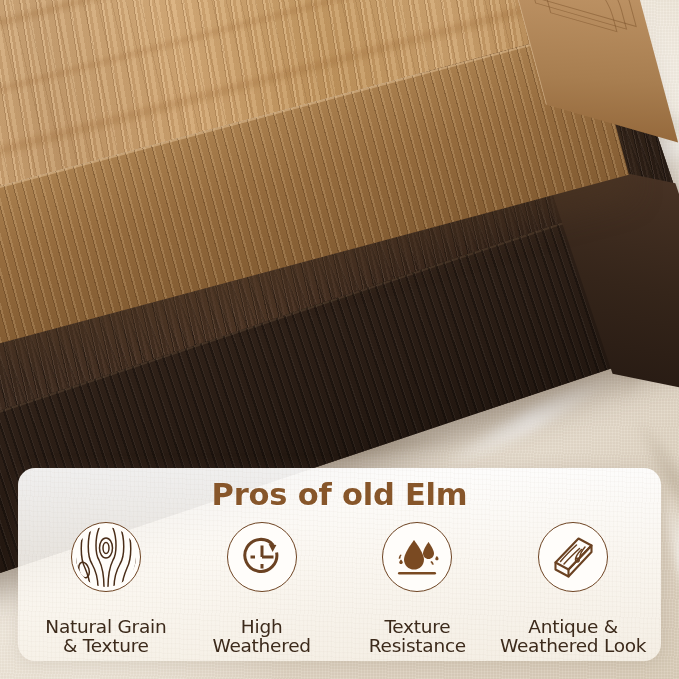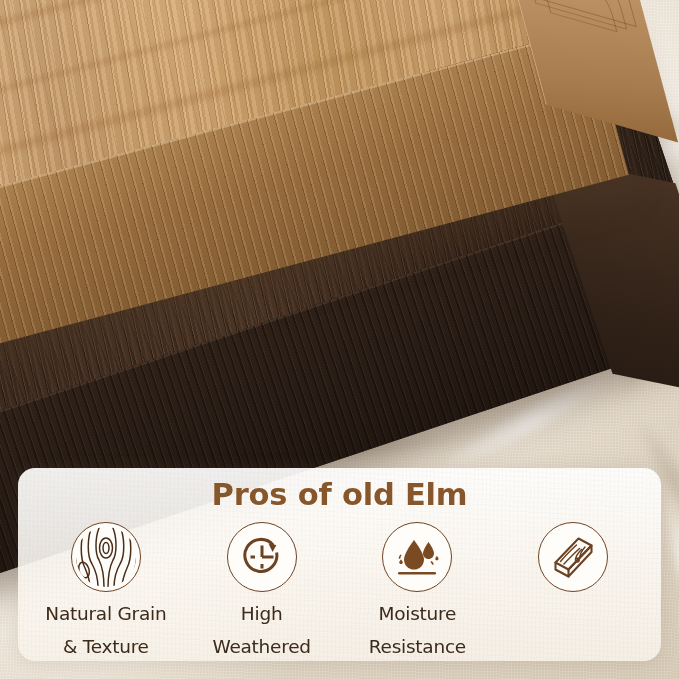--- a/index.html
+++ b/index.html
@@ -209,24 +209,24 @@
     align-items:center;
   }
   .icon-circle{
     width:70px;height:70px;border-radius:50%;
     background:#fffdfa;
     border:1.3px solid #6e4423;
     display:flex;align-items:center;justify-content:center;
     box-sizing:border-box;
   }
   .feature-label{
-    margin-top:5px;
+    margin-top:25px;
     text-align:center;
     font-size:18.5px;
-    line-height:33px;
+    line-height:19px;
     color:#3c2a1b;
     white-space:pre-line;
     font-family:"DejaVu Sans","Liberation Sans",sans-serif;
     letter-spacing:-.25px;
   }
 </style>
 </head>
 <body>
 
 <div id="stage">
@@ -336,38 +336,40 @@
               <path d="M22 8 C22 8 12 21 12 27.5 C12 33.3 16.5 37.6 22 37.6 C27.5 37.6 32 33.3 32 27.5 C32 21 22 8 22 8 Z"></path>
               <path d="M36.5 10 C36.5 10 31 17.5 31 21.2 C31 24.5 33.5 27 36.5 27 C39.5 27 42 24.5 42 21.2 C42 17.5 36.5 10 36.5 10 Z"></path>
               <path d="M8.5 22.5 C7.2 23.8 6.6 25.5 6.8 27 L8.6 26.2 C8.4 25 8.8 23.7 9.7 22.9 Z"></path>
               <path d="M7.2 30.3 C7.2 31.3 8 32.1 9 32.1 C10 32.1 10.8 31.3 10.8 30.3 C10.8 29.3 9 27.4 9 27.4 C9 27.4 7.2 29.3 7.2 30.3 Z"></path>
               <path d="M39.6 29.1 C40.9 30.0 41.7 31.4 41.7 32.8 L39.9 32.4 C39.8 31.4 39.2 30.4 38.3 29.9 Z"></path>
               <path d="M43.3 26.7 C43.3 27.6 44.0 28.3 44.9 28.3 C45.8 28.3 46.5 27.6 46.5 26.7 C46.5 25.8 44.9 24.1 44.9 24.1 C44.9 24.1 43.3 25.8 43.3 26.7 Z"></path>
               <rect x="6" y="40" width="38" height="2.6" rx="1.3"></rect>
             </g>
           </svg>
         </div>
-        <div class="feature-label">Moisture
+        <div class="feature-label">Texture
 Resistance</div>
       </div>
 
       <div class="feature">
         <div class="icon-circle">
           <svg width="52" height="52" viewBox="0 0 52 52" aria-hidden="true">
             <g fill="none" stroke="#6b4222" stroke-width="2.1" stroke-linejoin="round" stroke-linecap="round">
               <path d="M8.5 31.5 L31.5 7.5 L44.5 14.5 L21.5 38.5 Z"></path>
               <path d="M8.5 31.5 L8.5 38.5 L21.5 45.5 L21.5 38.5"></path>
               <path d="M21.5 38.5 L44.5 14.5 L44.5 21.0 L21.5 45.5"></path>
             </g>
             <g fill="none" stroke="#6b4222" stroke-width="1.5" stroke-linecap="round">
               <path d="M13.5 30.5 C18 25, 23 20, 29.5 14"></path>
               <path d="M17.0 33.0 C21 28.5, 26 23.5, 32.5 17.5"></path>
               <path d="M34.5 18.5 C31 22, 28.5 26, 28.5 29 C28.5 31.5, 31 31.5, 32 30 C33 28.5, 31.5 26.5, 29.5 27.5"></path>
               <path d="M38.0 16.0 C35 19.5, 33 23, 33 26"></path>
             </g>
           </svg>
         </div>
+        <div class="feature-label">Antique &amp;
+Weathered Look</div>
       </div>
 
     </div>
   </div>
 
 </div>
 
 </body></html>

